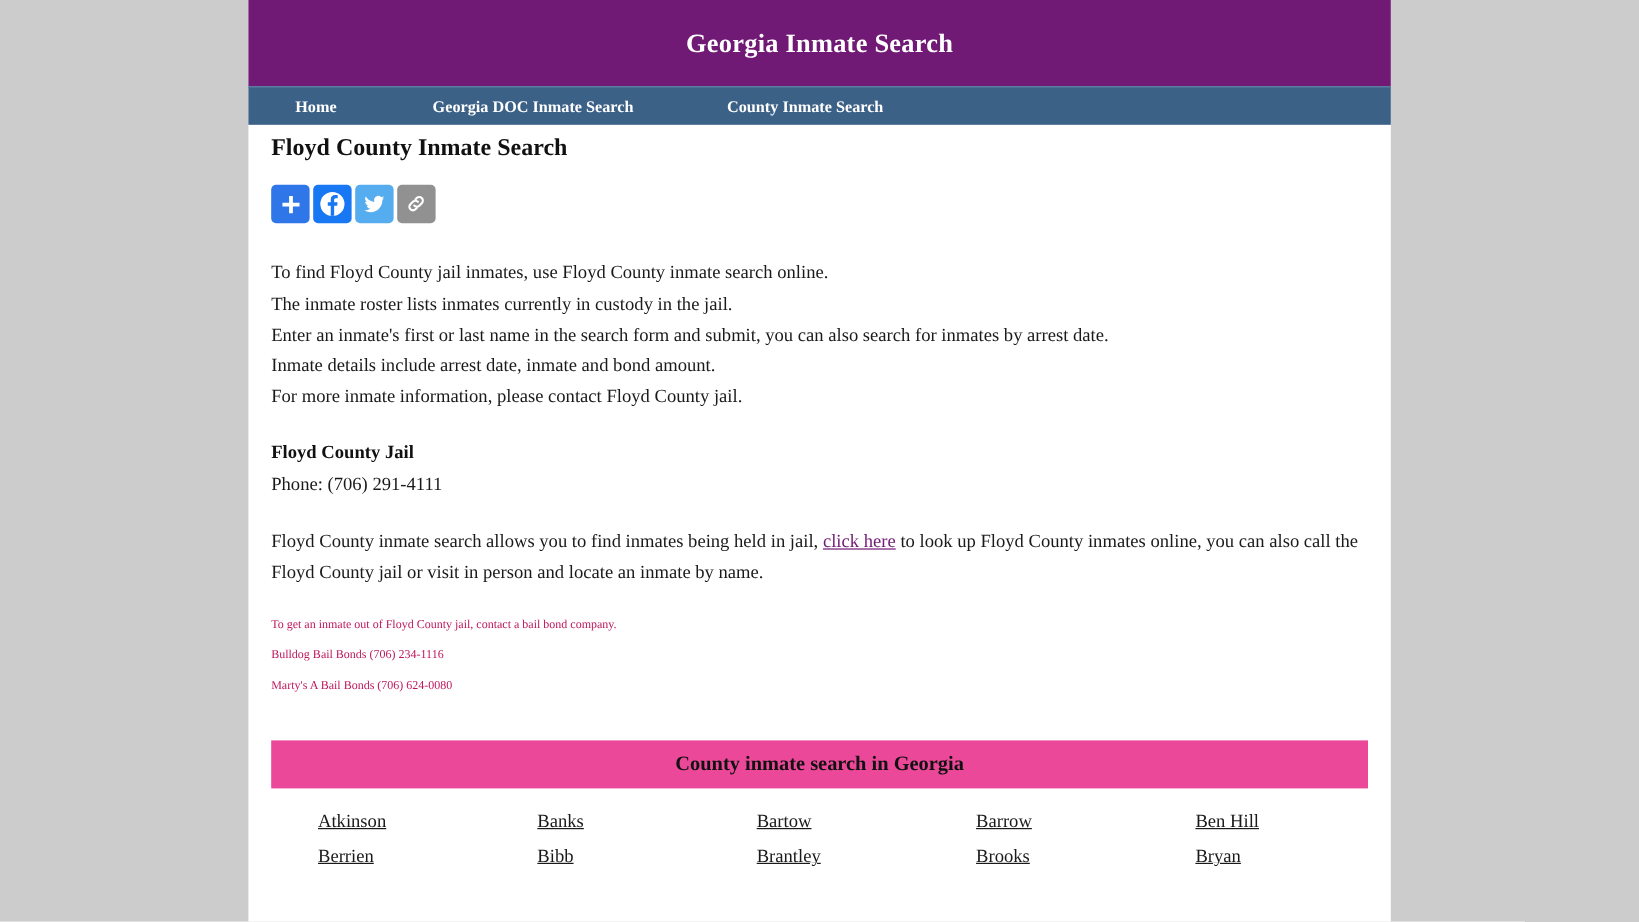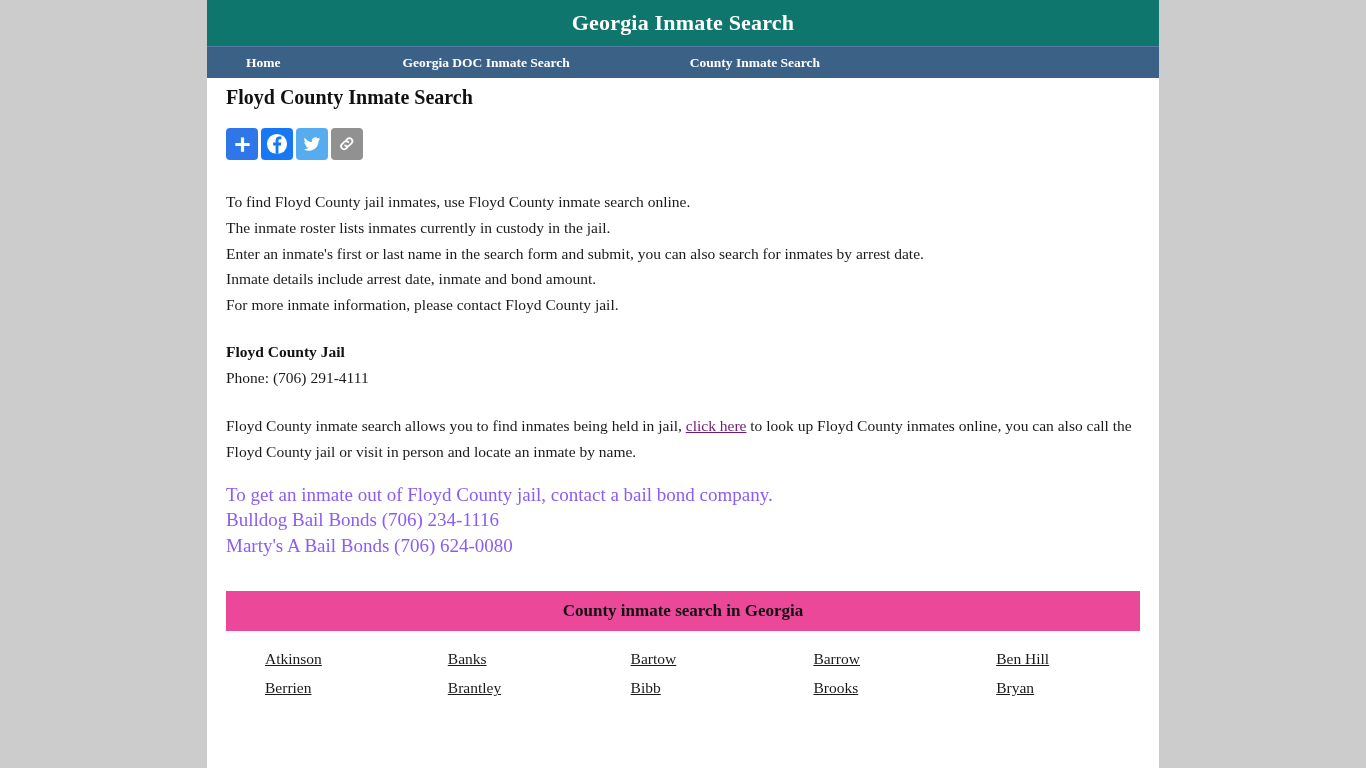--- a/index.html
+++ b/index.html
@@ -22,42 +22,41 @@
   .container {
     position: absolute;
     left: 207px;
     top: 0;
     width: 952px;
     min-height: 768px;
     background: #ffffff;
   }
   
   .site-header {
-    background: #0f766e;
-    height: 46px;
+    background: #701a75;
+    height: 72px;
     display: flex;
     align-items: center;
     justify-content: center;
   }
   .site-title {
     color: #ffffff;
     font-size: 22px;
     font-weight: bold;
     font-family: "Liberation Serif", "DejaVu Serif", serif;
     letter-spacing: 0.2px;
     margin: 0;
   }
   
   .site-nav {
     background: #3c6187;
     height: 31px;
     display: flex;
     align-items: center;
     border-top: 1px solid #537a9f;
-    gap: 42px;
   }
   .nav-item {
     color: #ffffff;
     font-size: 13.5px;
     font-weight: bold;
     font-family: "Liberation Serif", "DejaVu Serif", serif;
     text-decoration: none;
     display: inline-block;
     white-space: nowrap;
     cursor: pointer;
@@ -129,22 +128,22 @@
   }
   .inline-link {
     color: #701a75;
     text-decoration: underline;
     cursor: pointer;
   }
   .bail-block {
     margin-top: 17px;
   }
   .bail-block .line {
-    font-size: 19px;
-    color: #8b5cf6;
+    font-size: 10px;
+    color: #be185d;
     line-height: 25.8px;
   }
   
   .county-section {
     margin-top: 32px;
   }
   .county-header {
     background: #ec4899;
     height: 40px;
     display: flex;
@@ -263,24 +262,24 @@
               <a class="county-link" href="#">Barrow</a>
             </div>
           <div class="county-cell">
               <a class="county-link" href="#">Ben Hill</a>
             </div>
 
           <div class="county-cell">
               <a class="county-link" href="#">Berrien</a>
             </div>
           <div class="county-cell">
+              <a class="county-link" href="#">Bibb</a>
+            </div>
+          <div class="county-cell">
               <a class="county-link" href="#">Brantley</a>
-            </div>
-          <div class="county-cell">
-              <a class="county-link" href="#">Bibb</a>
             </div>
           <div class="county-cell">
               <a class="county-link" href="#">Brooks</a>
             </div>
           <div class="county-cell">
               <a class="county-link" href="#">Bryan</a>
             </div>
 
           <div class="county-cell"></div>
           <div class="county-cell"></div>

